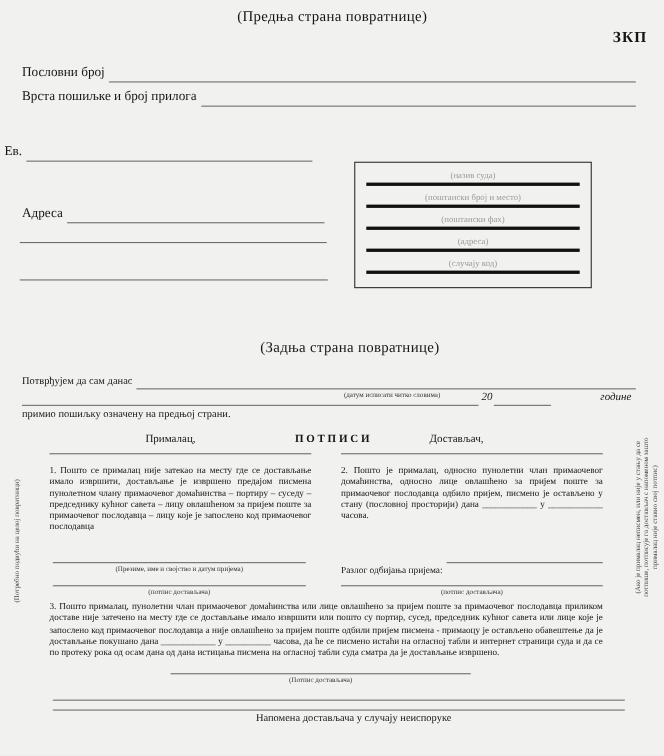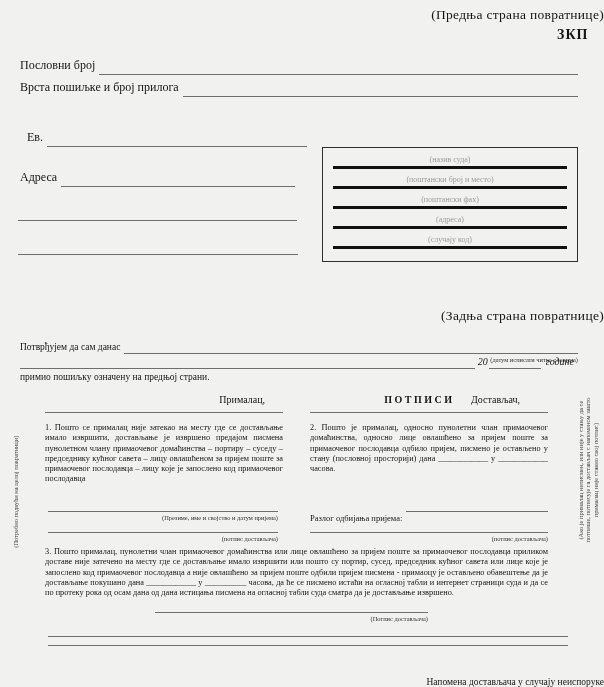--- a/index.html
+++ b/index.html
@@ -2,29 +2,29 @@
 <html><head>
 <meta charset="utf-8">
 <style>
   html,body { margin:0; padding:0; background:#e9e9e7; }
   .page {
     position:relative; width:604px; height:687px; margin:0 auto;
     background:#f1f1ef; color:#151515; overflow:hidden;
     font-family:"Liberation Serif", serif;
   }
   .abs { position:absolute; }
-  .center { text-align:right; }
+  .center { text-align:center; }
   .title { font-size:13.5px; letter-spacing:.3px; }
   .code { font-size:14px; font-weight:bold; letter-spacing:1px; }
   .fieldrow { position:absolute; display:flex; }
   .fieldrow .lbl { white-space:nowrap; font-size:12px; line-height:14px; padding-right:4px; }
   .uline { flex:1; border-bottom:1px solid #6e6e6e; }
   .bareline { position:absolute; border-bottom:1px solid #6e6e6e; }
   .box {
-    position:absolute; left:322px; top:147px; width:256px; height:115px;
+    position:absolute; left:322px; top:147px; width:216px; height:115px;
     border:1.6px solid #2e2e2e; background:transparent; padding-top:7px; box-sizing:border-box;font-family:Liberation Serif, serif;
   }
   .box .brow { height:20px; }
   .box .blabel { display:block; text-align:center; font-size:8px; line-height:10px; color:#9b9b98; }
   .box .bline { height:2.6px; background:#101010; margin:1px 10px 0 10px; }
   .smallcap { font-size:6.4px; color:#333; }
   .signhead { font-size:10px; }
   .para { font-size:8.3px; line-height:10.3px; text-align:justify; }
   .vnote {
     position:absolute; transform:rotate(-90deg); transform-origin:center;
@@ -44,26 +44,26 @@
   <div class="fieldrow" style="left:20px; right:26px; top:58px; height:17px;">
     <span class="lbl">Пословни број</span>
     <span class="uline"></span>
   </div>
 
   <div class="fieldrow" style="left:20px; right:26px; top:80px; height:17px;">
     <span class="lbl">Врста пошиљке и број прилога</span>
     <span class="uline"></span>
   </div>
 
-  <div class="fieldrow" style="left:27px; width:280px; top:130px; height:17px;">
+  <div class="fieldrow" style="left:4px; width:280px; top:130px; height:17px;">
     <span class="lbl">Ев.</span>
     <span class="uline"></span>
   </div>
 
-  <div class="fieldrow" style="left:20px; width:275px; top:170px; height:17px;">
+  <div class="fieldrow" style="left:20px; width:275px; top:186px; height:17px;">
     <span class="lbl">Адреса</span>
     <span class="uline"></span>
   </div>
 
   <div class="bareline" style="left:18px; width:279px; top:204px; height:16px;"></div>
   <div class="bareline" style="left:18px; width:280px; top:238px; height:16px;"></div>
 
   <div class="box">
     <div class="brow">
       <span class="blabel">(назив суда)</span>
@@ -92,21 +92,21 @@
   <div class="fieldrow" style="left:20px; right:26px; top:340px; height:14px;">
     <span class="lbl" style="font-size:9.5px;">Потврђујем да сам данас</span>
     <span class="uline"></span>
   </div>
   <div class="abs smallcap center" style="left:135px; right:26px; top:356px;">(датум исписати читко словима)</div>
 
   <div class="fieldrow" style="left:20px; right:26px; top:355px; height:14px;font-style:italic;">
     <span class="uline" style="flex:1;"></span>
     <span class="lbl" style="font-size:10px; padding:0 1px 0 3px;">20</span>
     <span class="uline" style="flex:0 0 52px;"></span>
-    <span class="lbl" style="font-size:10px; padding-left:5px;">године</span>
+    <span class="lbl" style="font-size:10px; padding-left:5px;margin-left:40px;">године</span>
   </div>
 
   <div class="abs" style="left:20px; top:372px; font-size:9.5px;">примио пошиљку означену на предњој страни.</div>
 
   <div class="abs signhead center" style="left:152px; width:300px; top:394px; font-weight:bold;">П О Т П И С И</div>
   <div class="abs signhead center" style="left:45px; width:220px; top:394px;">Прималац,</div>
   <div class="abs signhead center" style="left:310px; width:210px; top:394px;">Достављач,</div>
 
   <div class="bareline" style="left:45px; width:238px; top:398px; height:14px;"></div>
   <div class="bareline" style="left:310px; width:238px; top:398px; height:14px;"></div>
@@ -129,19 +129,19 @@
   <div class="bareline" style="left:310px; width:238px; top:518px; height:14px;"></div>
   <div class="abs smallcap center" style="left:310px; width:238px; top:535px;">(потпис достављача)</div>
 
   <div class="abs para" style="left:45px; width:503px; top:547px;">3. Пошто прималац, пунолетни члан примаочевог домаћинства или лице овлашћено за пријем поште за примаочевог послодавца приликом доставе није затечено на месту где се достављање имало извршити или пошто су портир, сусед, председник кућног савета или лице које је запослено код примаочевог послодавца а није овлашћено за пријем поште одбили пријем писмена - примаоцу је остављено обавештење да је достављање покушано дана ____________ у __________ часова, да ће се писмено истаћи на огласној табли и интернет страници суда и да се по протеку рока од осам дана од дана истицања писмена на огласној табли суда сматра да је достављање извршено.</div>
 
   <div class="bareline" style="left:155px; width:273px; top:598px; height:14px;"></div>
   <div class="abs smallcap center" style="left:155px; width:273px; top:615px;">(Потпис достављача)</div>
 
   <div class="bareline" style="left:48px; width:520px; top:622px; height:14px;"></div>
   <div class="bareline" style="left:48px; width:520px; top:631px; height:14px;"></div>
-  <div class="abs center" style="left:0; right:0; top:677px; font-size:9.5px;margin-left:39px;">Напомена достављача у случају неиспоруке</div>
+  <div class="abs center" style="left:0; right:0; top:648px; font-size:9.5px;margin-left:39px;">Напомена достављача у случају неиспоруке</div>
 
   <div class="vnote nowrap" style="left:-49px; top:488px; width:130px;">(Потребно подвући на целој повратници)</div>
 
   <div class="vnote" style="left:512px; top:459px; width:152px;">(Ако је прималац неписмен, или није у стању да се потпише, потписује га достављач с напоменом зашто прималац није ставио свој потпис)</div>
 
 </div>
 
 </body></html>

